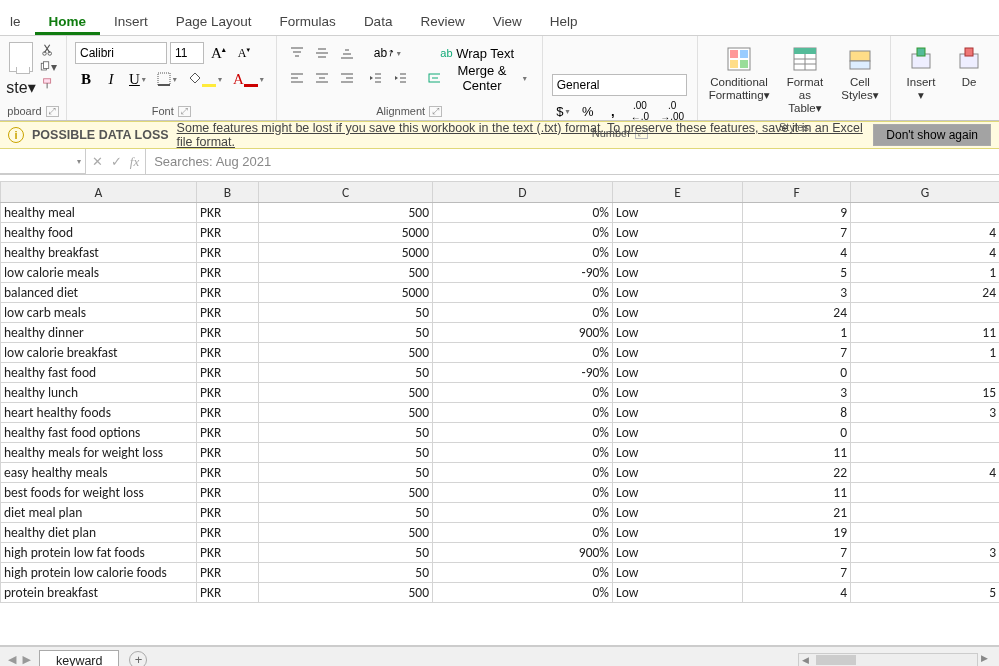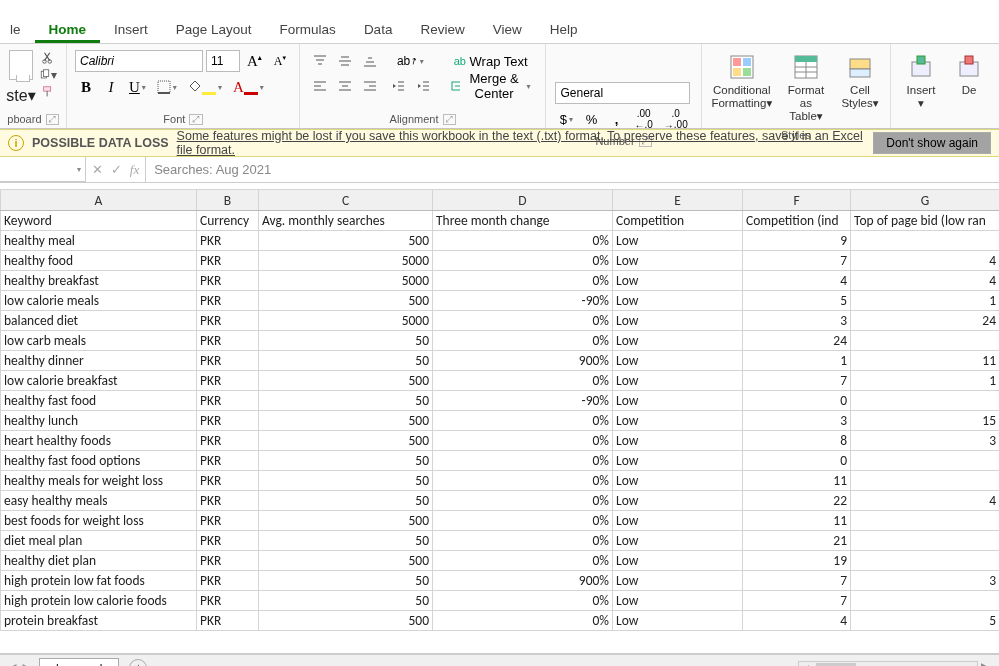--- a/index.html
+++ b/index.html
@@ -1,19 +1,19 @@
 <!DOCTYPE html>
 <html><head>
 <meta charset="utf-8">
 <style>
 * { box-sizing: border-box; margin: 0; padding: 0; font-family: 'Segoe UI', Tahoma, sans-serif; }
 body { width: 999px; height: 666px; overflow: hidden; background: #fff; font-size: 13px; color: #222; }
 
 
-.tabs { display: flex; height: 44px; align-items: flex-end; padding-left: 4px; border-bottom: 1px solid #d0d0d0; background: #fff; }
+.tabs { display: flex; height: 36px; align-items: flex-end; padding-left: 4px; border-bottom: 1px solid #d0d0d0; background: #fff; }
 .tab { padding: 5px 14px 6px; font-size: 13.5px; color: #444; cursor: pointer; }
 .tab.active { color: #107c10; border-bottom: 3px solid #107c10; font-weight: 600; padding-bottom: 3px; }
 .tab:first-child { padding-left: 6px; }
 
 
 .ribbon { display: flex; height: 85px; border-bottom: 1px solid #c5c5c5; background: #fafafa; }
 .group { display: flex; flex-direction: column; border-right: 1px solid #e0e0e0; padding: 3px 6px 0; }
 .group-content { flex: 1; display: flex; align-items: flex-start; }
 .group-label { font-size: 11px; color: #555; text-align: center; padding: 2px 0 3px; display:flex; justify-content:center; align-items:center; gap:4px; }
 .group-label .expand { font-size:9px; color:#888; border:1px solid #bbb; padding:0 2px; line-height:9px; }
@@ -21,21 +21,21 @@
 .clip-col { display:flex; flex-direction:column; align-items:center; justify-content:center; }
 .clip-big { width:24px; height:30px; background:#fff; border:1px solid #bbb; position:relative; margin:3px 3px 0; }
 .clip-big::after { content:''; position:absolute; bottom:-3px; left:6px; width:12px; height:6px; border:1px solid #bbb; border-top:none; background:#fff; }
 .mini-icons { display:flex; flex-direction:column; gap:3px; padding:4px 3px; }
 .mini-icon { width:18px; height:14px; display:flex; align-items:center; justify-content:center; font-size:12px; color:#555; }
 .mini-icon svg { width:14px; height:14px; }
 
 .font-col { display:flex; flex-direction:column; gap:4px; padding:3px 2px; }
 .font-row { display:flex; gap:3px; align-items:center; }
 .font-select { border:1px solid #bbb; background:#fff; font-size:12px; padding:2px 4px; height:22px; }
-.font-name { width:128px;font-style:italic; }
+.font-name { width:92px; }
 .font-size { width:34px; }
 .rbtn { min-width:22px; height:22px; border:1px solid transparent; background:transparent; display:flex; align-items:center; justify-content:center; font-size:13px; cursor:pointer; padding:0 3px; }
 .rbtn .drop { font-size:8px; margin-left:2px; color:#777; }
 .bold { font-weight:bold; font-family:'Times New Roman',serif; font-size:15px; }
 .italic { font-style:italic; font-family:'Times New Roman',serif; font-size:15px; }
 .under { text-decoration:underline; font-family:'Times New Roman',serif; font-size:15px; }
 .aitem { font-size:15px; font-family:'Times New Roman',serif; }
 .color-bar { display:inline-block; width:14px; height:3px; position:relative; top:6px; }
 
 .align-grid { display:grid; grid-template-columns:repeat(3,22px); grid-template-rows:repeat(2,22px); gap:3px; padding:3px; }
@@ -405,29 +405,20 @@
         <th>B</th>
         <th>C</th>
         <th>D</th>
         <th>E</th>
         <th>F</th>
         <th>G</th>
       </tr>
     </thead>
     <tbody id="grid-body">
         <tr>
-          <td>Keyword</td>
-          <td>Currency</td>
-          <td>Avg. monthly searches</td>
-          <td>Three month change</td>
-          <td>Competition</td>
-          <td>Competition (ind</td>
-          <td>Top of page bid (low ran</td>
-        </tr>
-        <tr>
           <td>healthy meal</td>
           <td>PKR</td>
           <td class="num">500</td>
           <td class="num">0%</td>
           <td>Low</td>
           <td class="num">9</td>
           <td class="num"></td>
         </tr>
         <tr>
           <td>healthy food</td>

